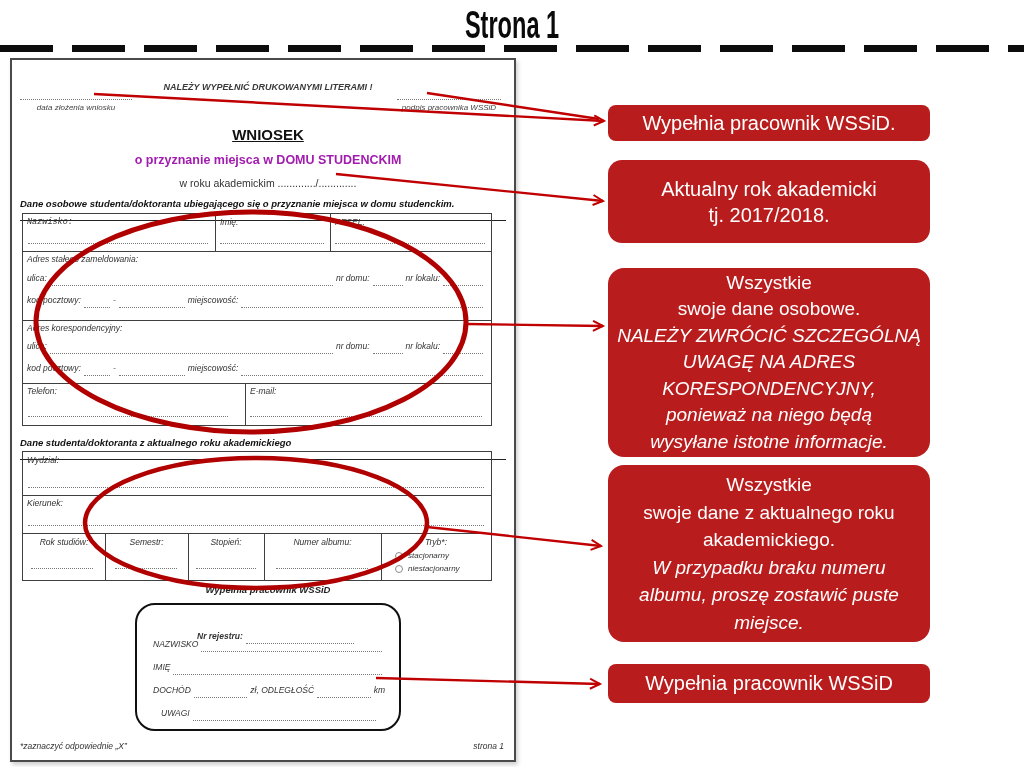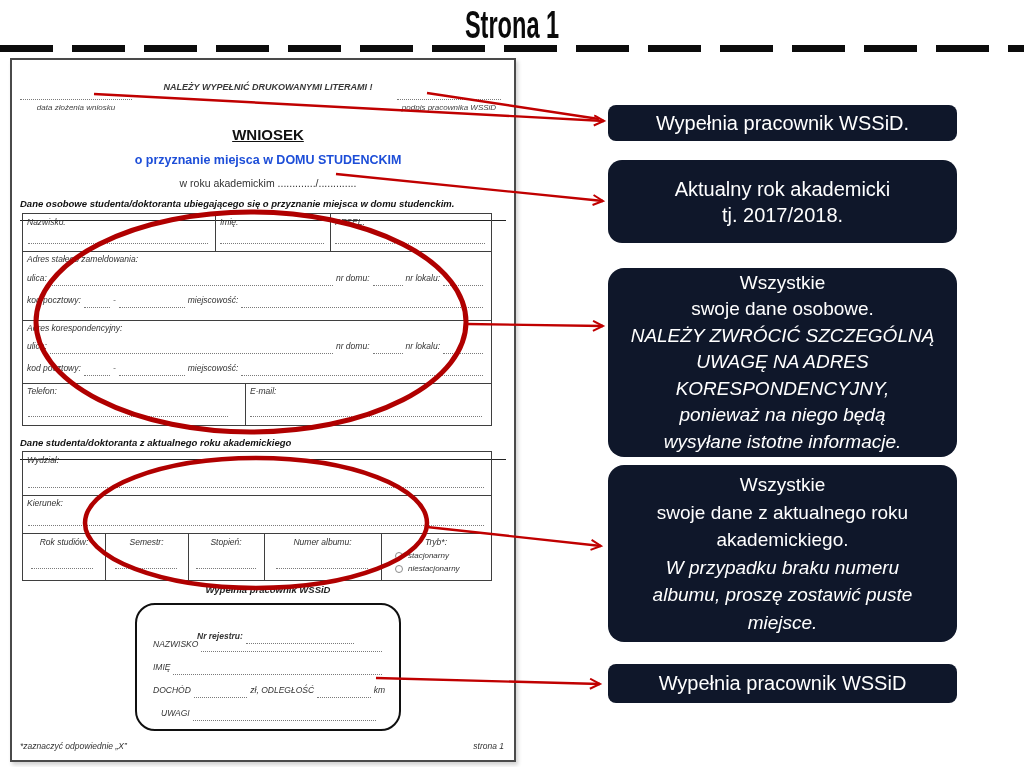--- a/index.html
+++ b/index.html
@@ -28,21 +28,21 @@
   .tbl{position:absolute;border:1.3px solid #3f3f3f;}
   .cellr{position:absolute;border-left:1.2px solid #3f3f3f;top:0;bottom:0;}
   .rowline{position:absolute;left:0;right:0;border-top:1.2px solid #3f3f3f;}
   .radio{display:inline-block;width:6px;height:6px;border:1px solid #8a8a8a;border-radius:50%;
          margin-right:5px;background:#fff;flex:0 0 auto;}
   .rrow{position:absolute;display:flex;align-items:center;}
   
   .roundbox{position:absolute;left:123px;top:543px;width:262px;height:124px;
             border:2.5px solid #101010;border-radius:20px;}
   
-  .callout{position:absolute;left:608px;width:349px;background:#0f172a;color:#ffffff;
+  .callout{position:absolute;left:608px;width:322px;background:#b91c1c;color:#ffffff;
            display:flex;flex-direction:column;justify-content:center;text-align:center;z-index:4;}
   .callout div{white-space:nowrap;}
   
   .overlay{position:absolute;left:0;top:0;z-index:5;pointer-events:none;}
 </style>
 </head>
 <body>
 
 <div class="slide">
 
@@ -55,30 +55,30 @@
 
     <div class="fp ctr it bd" style="top:22px;font-size:9px;color:#3a3a3a;">NALEŻY WYPEŁNIĆ DRUKOWANYMI LITERAMI !</div>
 
     <div class="fp dotl" style="left:8px;top:39px;width:112px;height:0;"></div>
     <div class="fp it" style="left:8px;top:43px;width:112px;text-align:center;font-size:8px;color:#444;">data złożenia wniosku</div>
 
     <div class="fp dotl" style="left:385px;top:39px;width:104px;height:0;"></div>
     <div class="fp it" style="left:385px;top:43px;width:104px;text-align:center;font-size:8px;color:#444;">podpis pracownika WSSiD</div>
 
     <div class="fp ctr bd" style="top:66px;font-size:15px;text-decoration:underline;color:#111;">WNIOSEK</div>
-    <div class="fp ctr bd" style="top:93px;font-size:12.5px;color:#1d4ed8;">o przyznanie miejsca w DOMU STUDENCKIM</div>
+    <div class="fp ctr bd" style="top:93px;font-size:12.5px;color:#a21caf;">o przyznanie miejsca w DOMU STUDENCKIM</div>
     <div class="fp ctr" style="top:117px;font-size:10.5px;color:#333;">w roku akademickim ............./.............</div>
 
     <div class="fp sech" style="left:8px;top:138px;width:486px;">Dane osobowe studenta/doktoranta ubiegającego się o przyznanie miejsca w domu studenckim.</div>
 
     <div class="tbl" style="left:10px;top:153px;width:468px;height:211px;">
 
       <div class="cellr" style="left:192px;bottom:174px;height:37px;top:0;bottom:auto;"></div>
       <div class="cellr" style="left:307px;height:37px;top:0;bottom:auto;"></div>
-      <div class="fp lbl" style="left:4px;top:3px;">Nazwisko:</div>
+      <div class="fp lbl" style="left:4px;top:3px;font-family:Liberation Mono, monospace;">Nazwisko:</div>
       <div class="fp lbl" style="left:197px;top:3px;">Imię:</div>
       <div class="fp lbl" style="left:312px;top:3px;">PESEL:</div>
       <div class="fp dotl" style="left:5px;top:29px;width:180px;"></div>
       <div class="fp dotl" style="left:197px;top:29px;width:104px;"></div>
       <div class="fp dotl" style="left:312px;top:29px;width:150px;"></div>
 
       <div class="rowline" style="top:37px;"></div>
       <div class="fp lbl" style="left:4px;top:40px;">Adres stałego zameldowania:</div>
       <div class="frow" style="left:4px;right:5px;top:59px;">
         <span class="lbl">ulica:</span>

